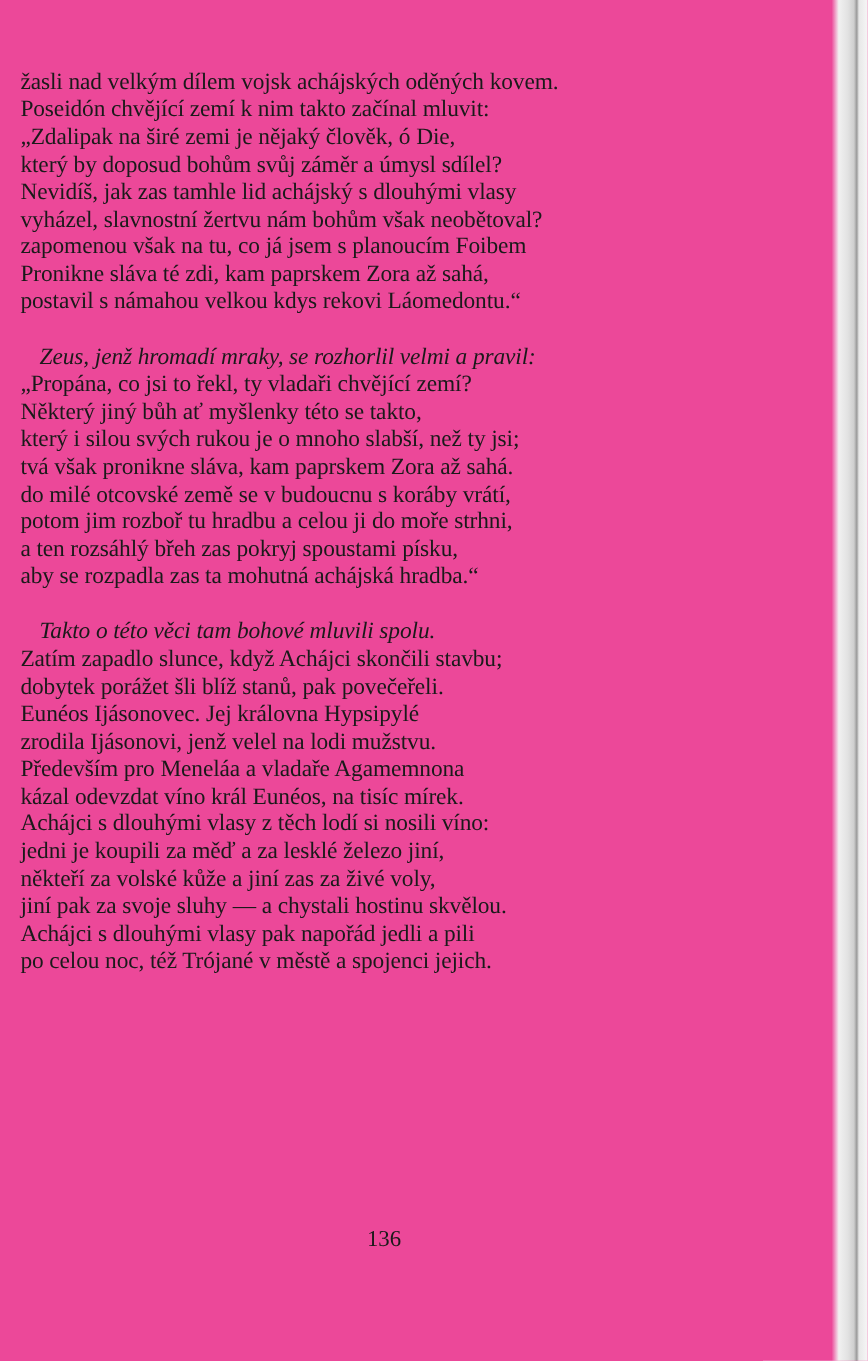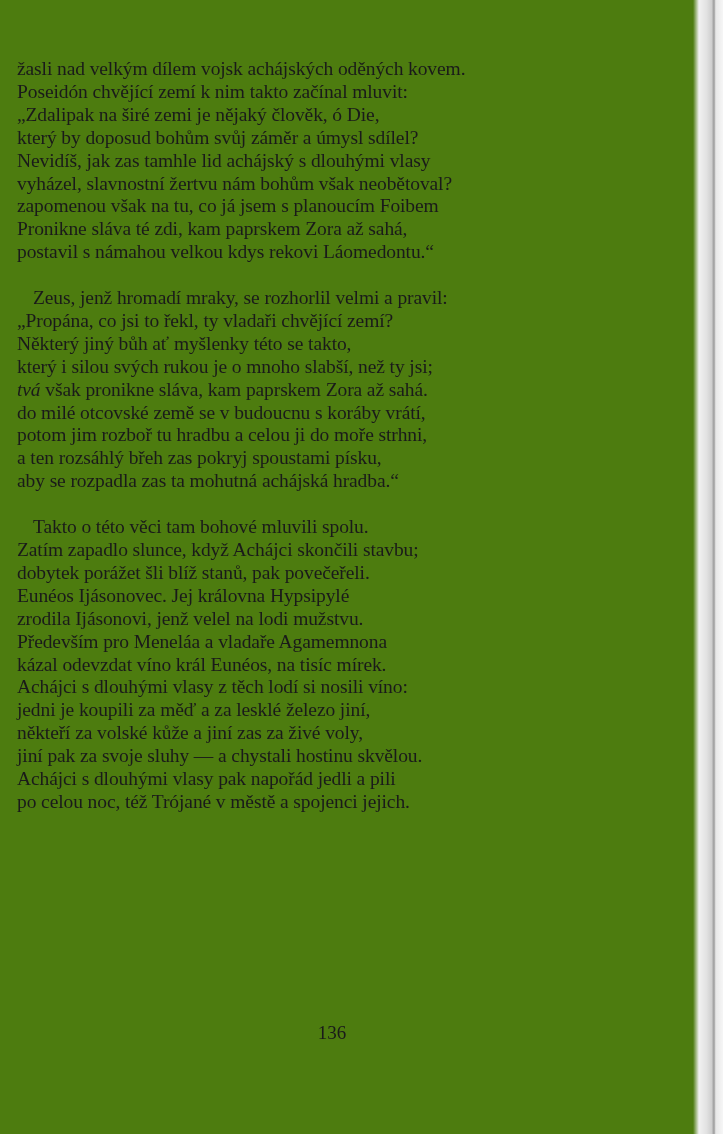--- a/index.html
+++ b/index.html
@@ -14,21 +14,21 @@
       overflow: hidden;
       font-family: "Liberation Serif", "DejaVu Serif", serif;
       color: #1a1a1a;
     }
     .page {
       position: absolute;
       left: 0;
       top: 0;
       width: 723px;
       height: 1134px;
-      background: #4d7c0f;
+      background: #ec4899;
     }
     .binding {
       position: absolute;
       top: 0;
       right: 0;
       width: 30px;
       height: 1134px;
       background: linear-gradient(to right,
         rgba(255,255,255,0) 0%,
         #f1f1f1 20%,
@@ -52,28 +52,28 @@
     }
     .stanza + .stanza {
       margin-top: 22.9px;
     }
     .line {
       display: block;
       white-space: nowrap;
     }
     .indent {
       padding-left: 16px;
+      font-style: italic;
     }
     .italic {
-      font-style: italic;
       margin-top: 38px;
     }
     .page-number {
       position: absolute;
-      left: 12px;
+      left: 0;
       width: 640px;
       top: 1022px;
       text-align: center;
       font-size: 19px;
     }
   </style>
 </head>
 <body>
 
 <div class="page">

